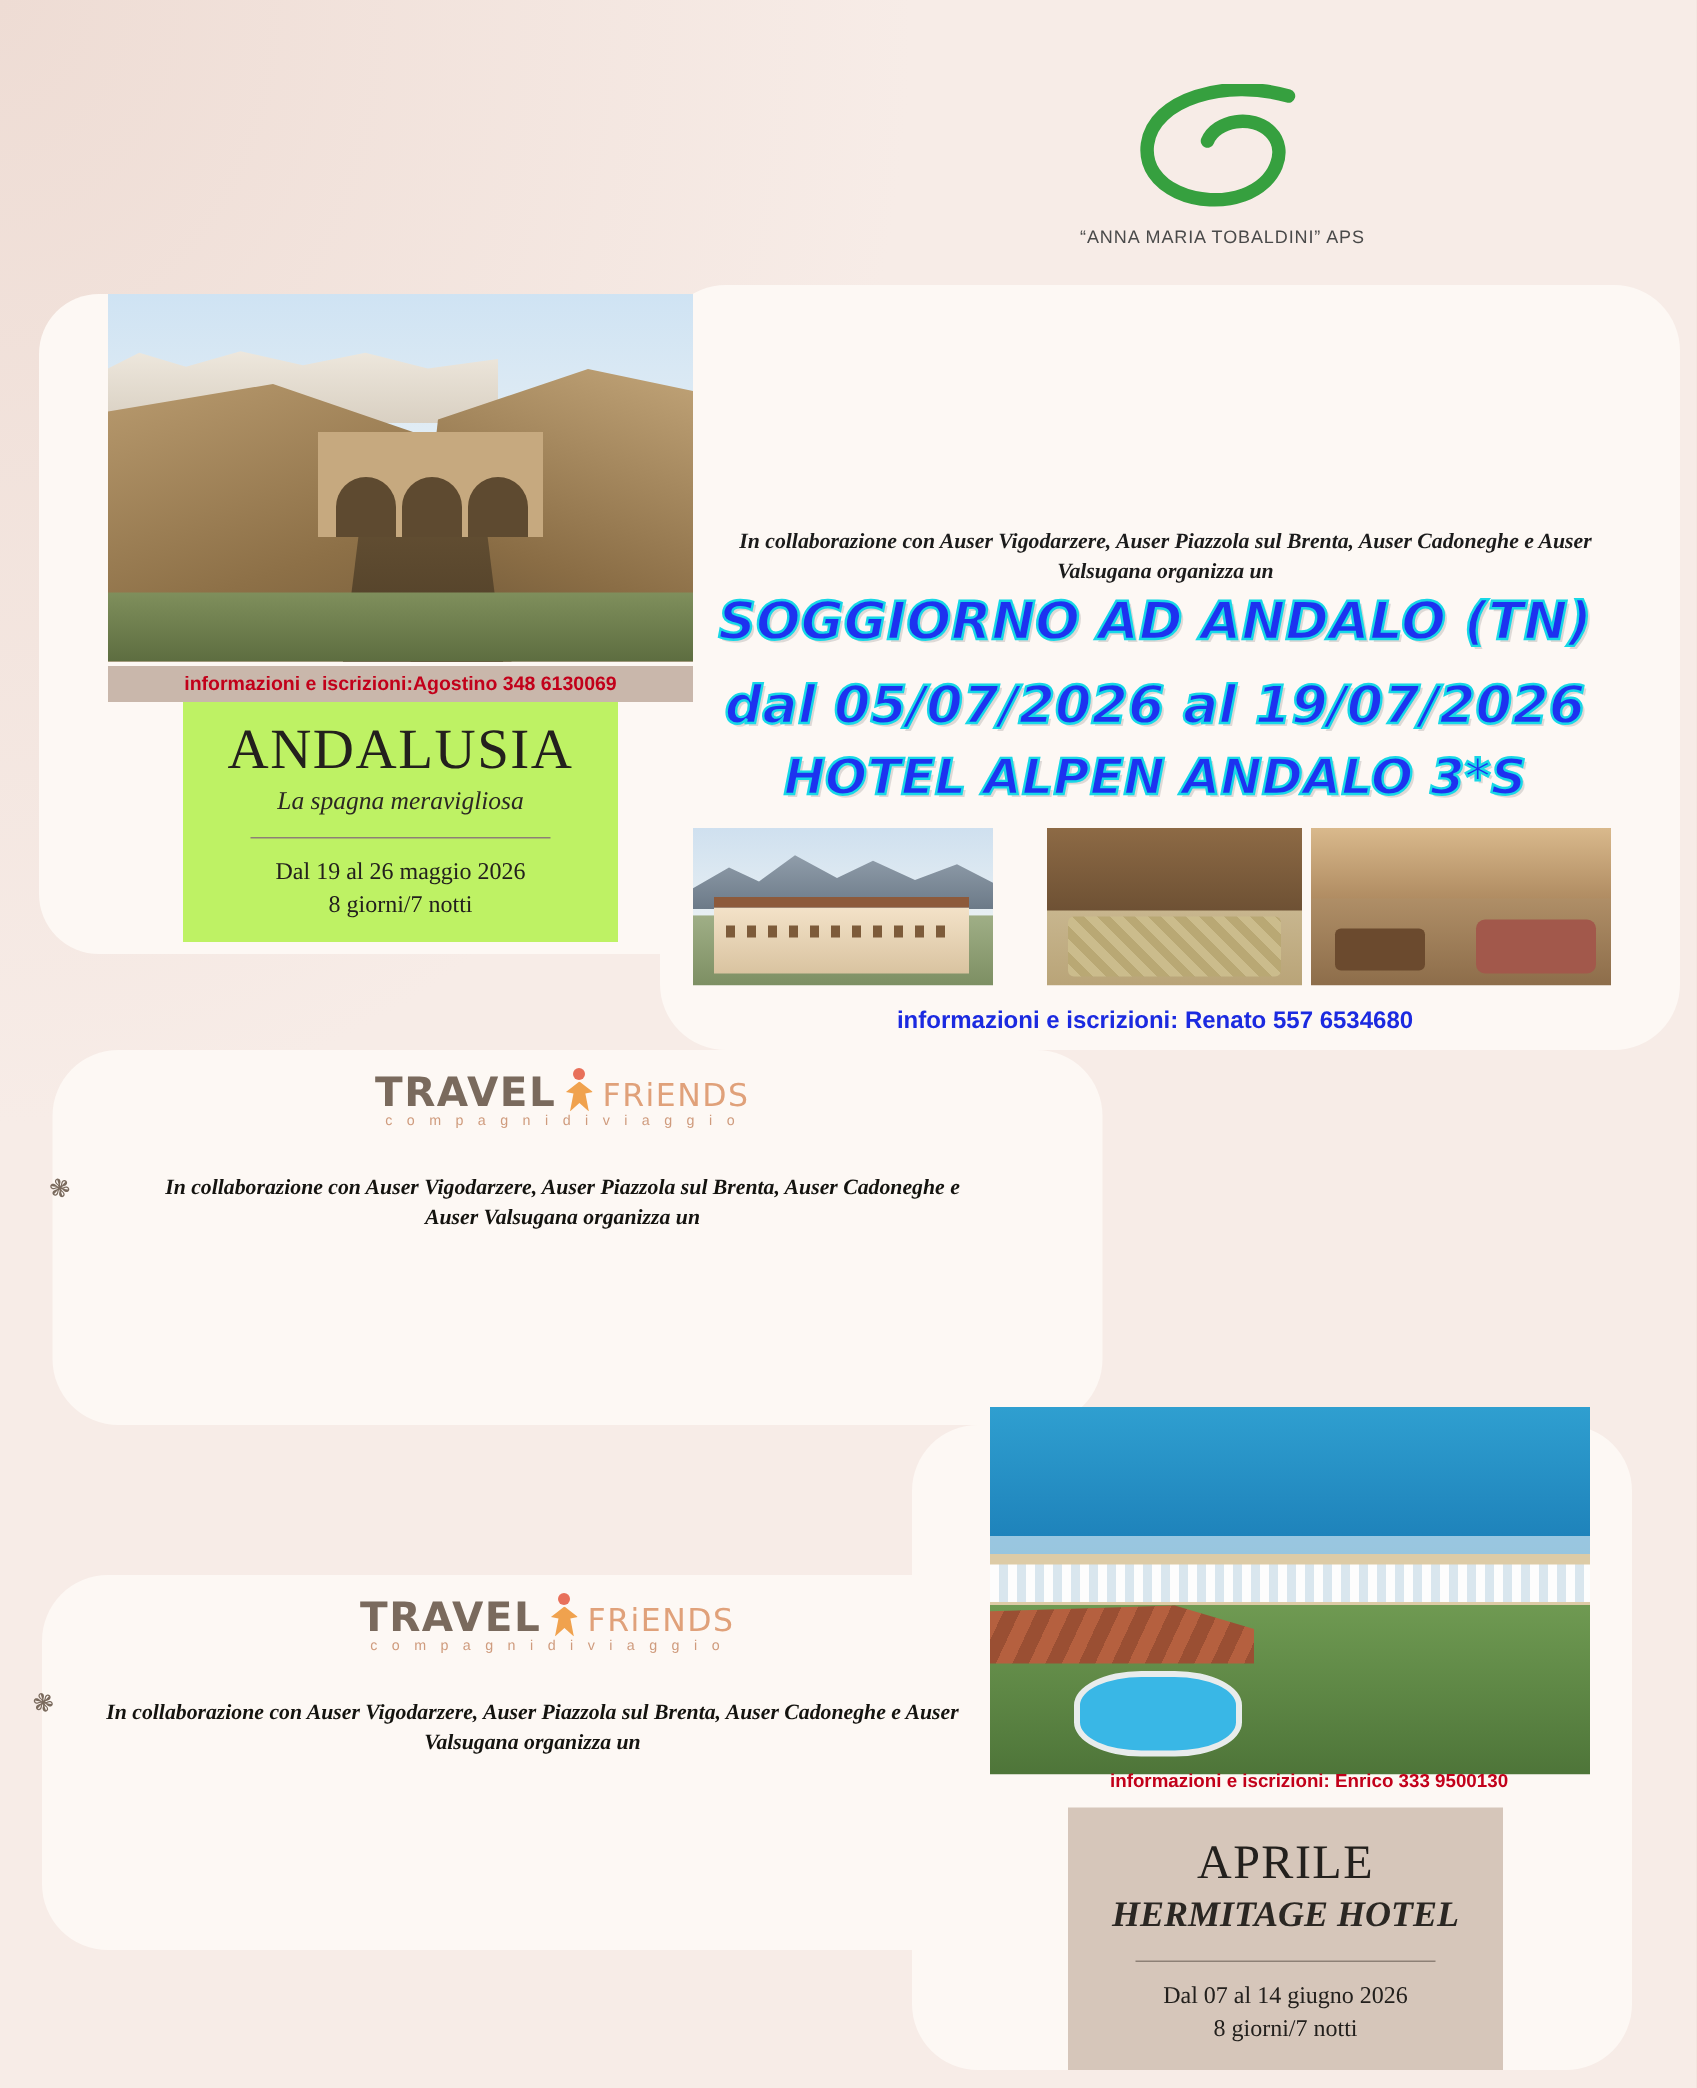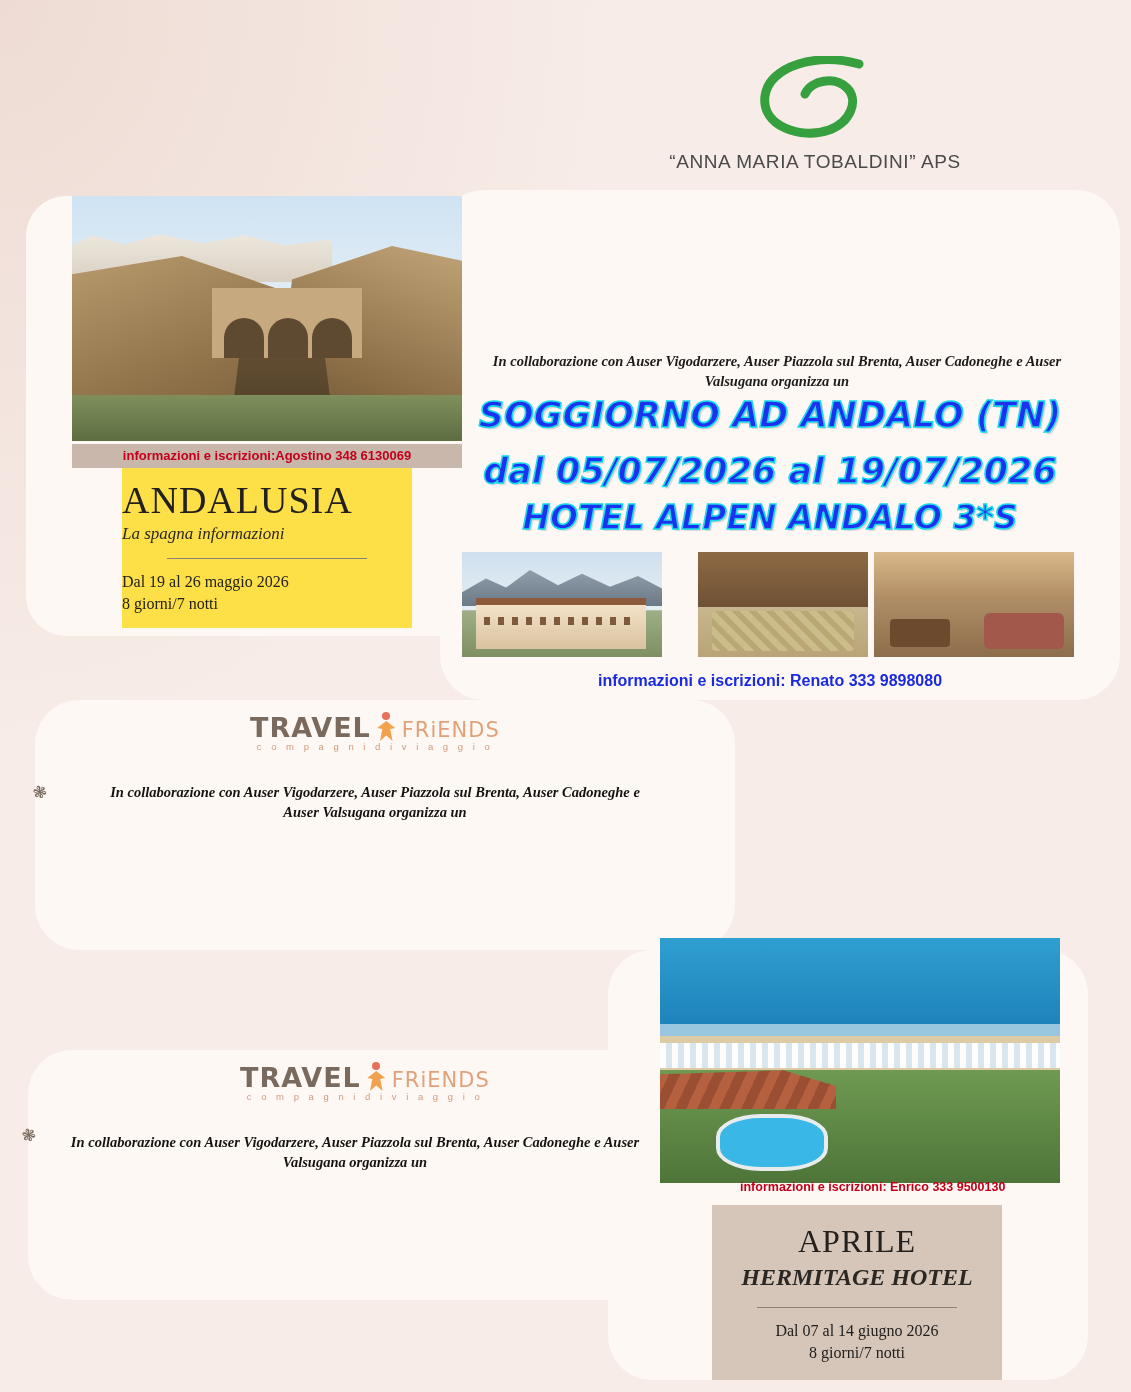--- a/index.html
+++ b/index.html
@@ -14,38 +14,38 @@
       radial-gradient(ellipse at 0% 0%, #eedcd4 0%, #f7ece7 38%, #f7ece7 100%),
       linear-gradient(135deg,#efdfd7 0%,#f8efe9 40%,#f3e2da 100%);
   }
 
   
   #auser-logo{position:absolute;left:600px;top:55px;width:430px;text-align:center;}
   .auser-row{display:flex;align-items:center;justify-content:center;height:90px;}
   .auser-swoosh{width:120px;height:88px;}
   .auser-word{font-family:"DejaVu Sans", sans-serif;font-size:66px;font-weight:bold;color:#3a3a3a;letter-spacing:-1px;line-height:1;margin-left:-6px;}
   .auser-sub{font-size:27px;color:#3d3d3d;font-weight:bold;margin-top:4px;letter-spacing:.3px;}
-  .auser-sub2{font-size:19px;color:#4a4a4a;margin-top:6px;letter-spacing:.6px;}
+  .auser-sub2{font-size:12px;color:#4a4a4a;margin-top:6px;letter-spacing:.6px;}
 
   
   .card{position:absolute;background:#fdf7f3;border-radius:44px;}
 
   
   #andalusia-card{left:26px;top:196px;width:470px;height:440px;background:#fdf8f4;border-radius:40px;}
   #andalusia-photo{position:absolute;left:72px;top:196px;width:390px;height:245px;overflow:hidden;}
   .rock-sky{position:absolute;inset:0;background:linear-gradient(#cfe3f3 0%,#e4eef5 45%,#cfd8c6 60%,#b9c3a3 100%);}
   .rock-mass{position:absolute;left:-10px;top:60px;width:300px;height:200px;background:linear-gradient(160deg,#b99b6f,#8d7047 55%,#6b5334);clip-path:polygon(0 10%,40% 0,75% 18%,100% 40%,92% 100%,0 100%);}
   .rock-mass2{position:absolute;right:-10px;top:50px;width:200px;height:210px;background:linear-gradient(200deg,#c2a579,#8a6d45 60%,#5f4a2f);clip-path:polygon(10% 16%,60% 0,100% 8%,100% 100%,0 100%);}
   .gorge{position:absolute;left:150px;top:105px;width:120px;height:145px;background:linear-gradient(#6e5839,#4b3b25);clip-path:polygon(20% 0,80% 0,95% 100%,5% 100%);}
   .bridge{position:absolute;left:140px;top:92px;width:150px;height:70px;background:#c6a97f;}
   .bridge-arch{position:absolute;bottom:0;width:40px;height:40px;background:#5e4a30;border-radius:40px 40px 0 0;}
   .town{position:absolute;left:0;top:34px;width:260px;height:52px;background:linear-gradient(#efe9df,#d9d0c2);clip-path:polygon(0 30%,8% 10%,20% 28%,34% 8%,50% 26%,66% 10%,82% 30%,100% 18%,100% 100%,0 100%);}
   .trees{position:absolute;left:0;bottom:0;width:100%;height:46px;background:linear-gradient(#7f8f5c,#5d6d40);}
   #andalusia-info{position:absolute;left:72px;top:444px;width:390px;height:24px;background:#c9b7ab;color:#c2001a;font-size:13px;font-weight:bold;text-align:center;line-height:24px;}
-  #andalusia-body{position:absolute;left:122px;top:468px;width:290px;height:160px;background:#fde047;}
+  #andalusia-body{position:absolute;left:122px;top:468px;width:290px;height:160px;background:#bef264;text-align:center;}
   .and-title{font-family:"Liberation Serif", serif;font-size:38px;color:#23201d;letter-spacing:1px;margin-top:10px;}
   .and-sub{font-family:"Liberation Serif", serif;font-style:italic;font-size:17px;color:#2b2723;margin-top:2px;}
   .and-rule{width:200px;height:1px;background:#8d8076;margin:14px auto 12px;}
   .and-date{font-family:"Liberation Serif", serif;font-size:16px;color:#23201d;line-height:1.35;}
 
   
   #andalo-card{left:440px;top:190px;width:680px;height:510px;background:#fdf8f4;border-radius:44px;}
   #andalo-intro{position:absolute;left:462px;top:352px;width:630px;text-align:center;
     font-family:"Liberation Serif", serif;font-style:italic;font-weight:bold;font-size:14.5px;color:#1b1b1b;line-height:1.35;}
   .andalo-line{position:absolute;width:640px;left:450px;text-align:center;font-family:"DejaVu Sans", sans-serif;font-weight:bold;font-style:italic;}
@@ -151,21 +151,21 @@
   <div class="bridge">
       <div class="bridge-arch" style="left:12px;"></div>
       <div class="bridge-arch" style="left:56px;"></div>
       <div class="bridge-arch" style="left:100px;"></div>
     </div>
   <div class="trees"></div>
 </div>
 <div id="andalusia-info">informazioni e iscrizioni:Agostino 348 6130069</div>
 <div id="andalusia-body">
   <div class="and-title">ANDALUSIA</div>
-  <div class="and-sub">La spagna informazioni</div>
+  <div class="and-sub">La spagna meravigliosa</div>
   <div class="and-rule"></div>
   <div class="and-date">Dal 19 al 26 maggio 2026</div>
   <div class="and-date">8 giorni/7 notti</div>
 </div>
 
 <div id="andalo-intro">In collaborazione con Auser Vigodarzere, Auser Piazzola sul Brenta, Auser Cadoneghe e Auser Valsugana organizza un</div>
 <div class="andalo-line" id="andalo-l1">SOGGIORNO AD ANDALO (TN)</div>
 <div class="andalo-line" id="andalo-l2">dal 05/07/2026 al 19/07/2026</div>
 <div class="andalo-line" id="andalo-l3">HOTEL ALPEN ANDALO 3*S</div>
 <div class="andalo-photos">
@@ -179,21 +179,21 @@
       <div class="room-wall"></div>
       <div class="room-bed"></div>
   </div>
   <div class="ph" id="ph3">
     <div class="lobby-bg"></div>
       <div class="lobby-wall"></div>
       <div class="lobby-tab"></div>
       <div class="lobby-sofa"></div>
   </div>
 </div>
-<div id="andalo-info">informazioni e iscrizioni: Renato 333 9898080</div>
+<div id="andalo-info">informazioni e iscrizioni: Renato 557 6534680</div>
 
 <div class="tf-logo" id="tf-logo-1">
   <div style="white-space:nowrap;">
     <span class="tf-travel">TRAVEL</span>
     <span class="tf-person"><span class="head"></span><span class="body"></span></span>
     <span class="tf-friends">FRiENDS</span>
   </div>
   <div class="tf-sub" style="text-align:center;">c o m p a g n i   d i   v i a g g i o</div>
 </div>
 <div class="bird" id="tuscia-bird">❃</div>

